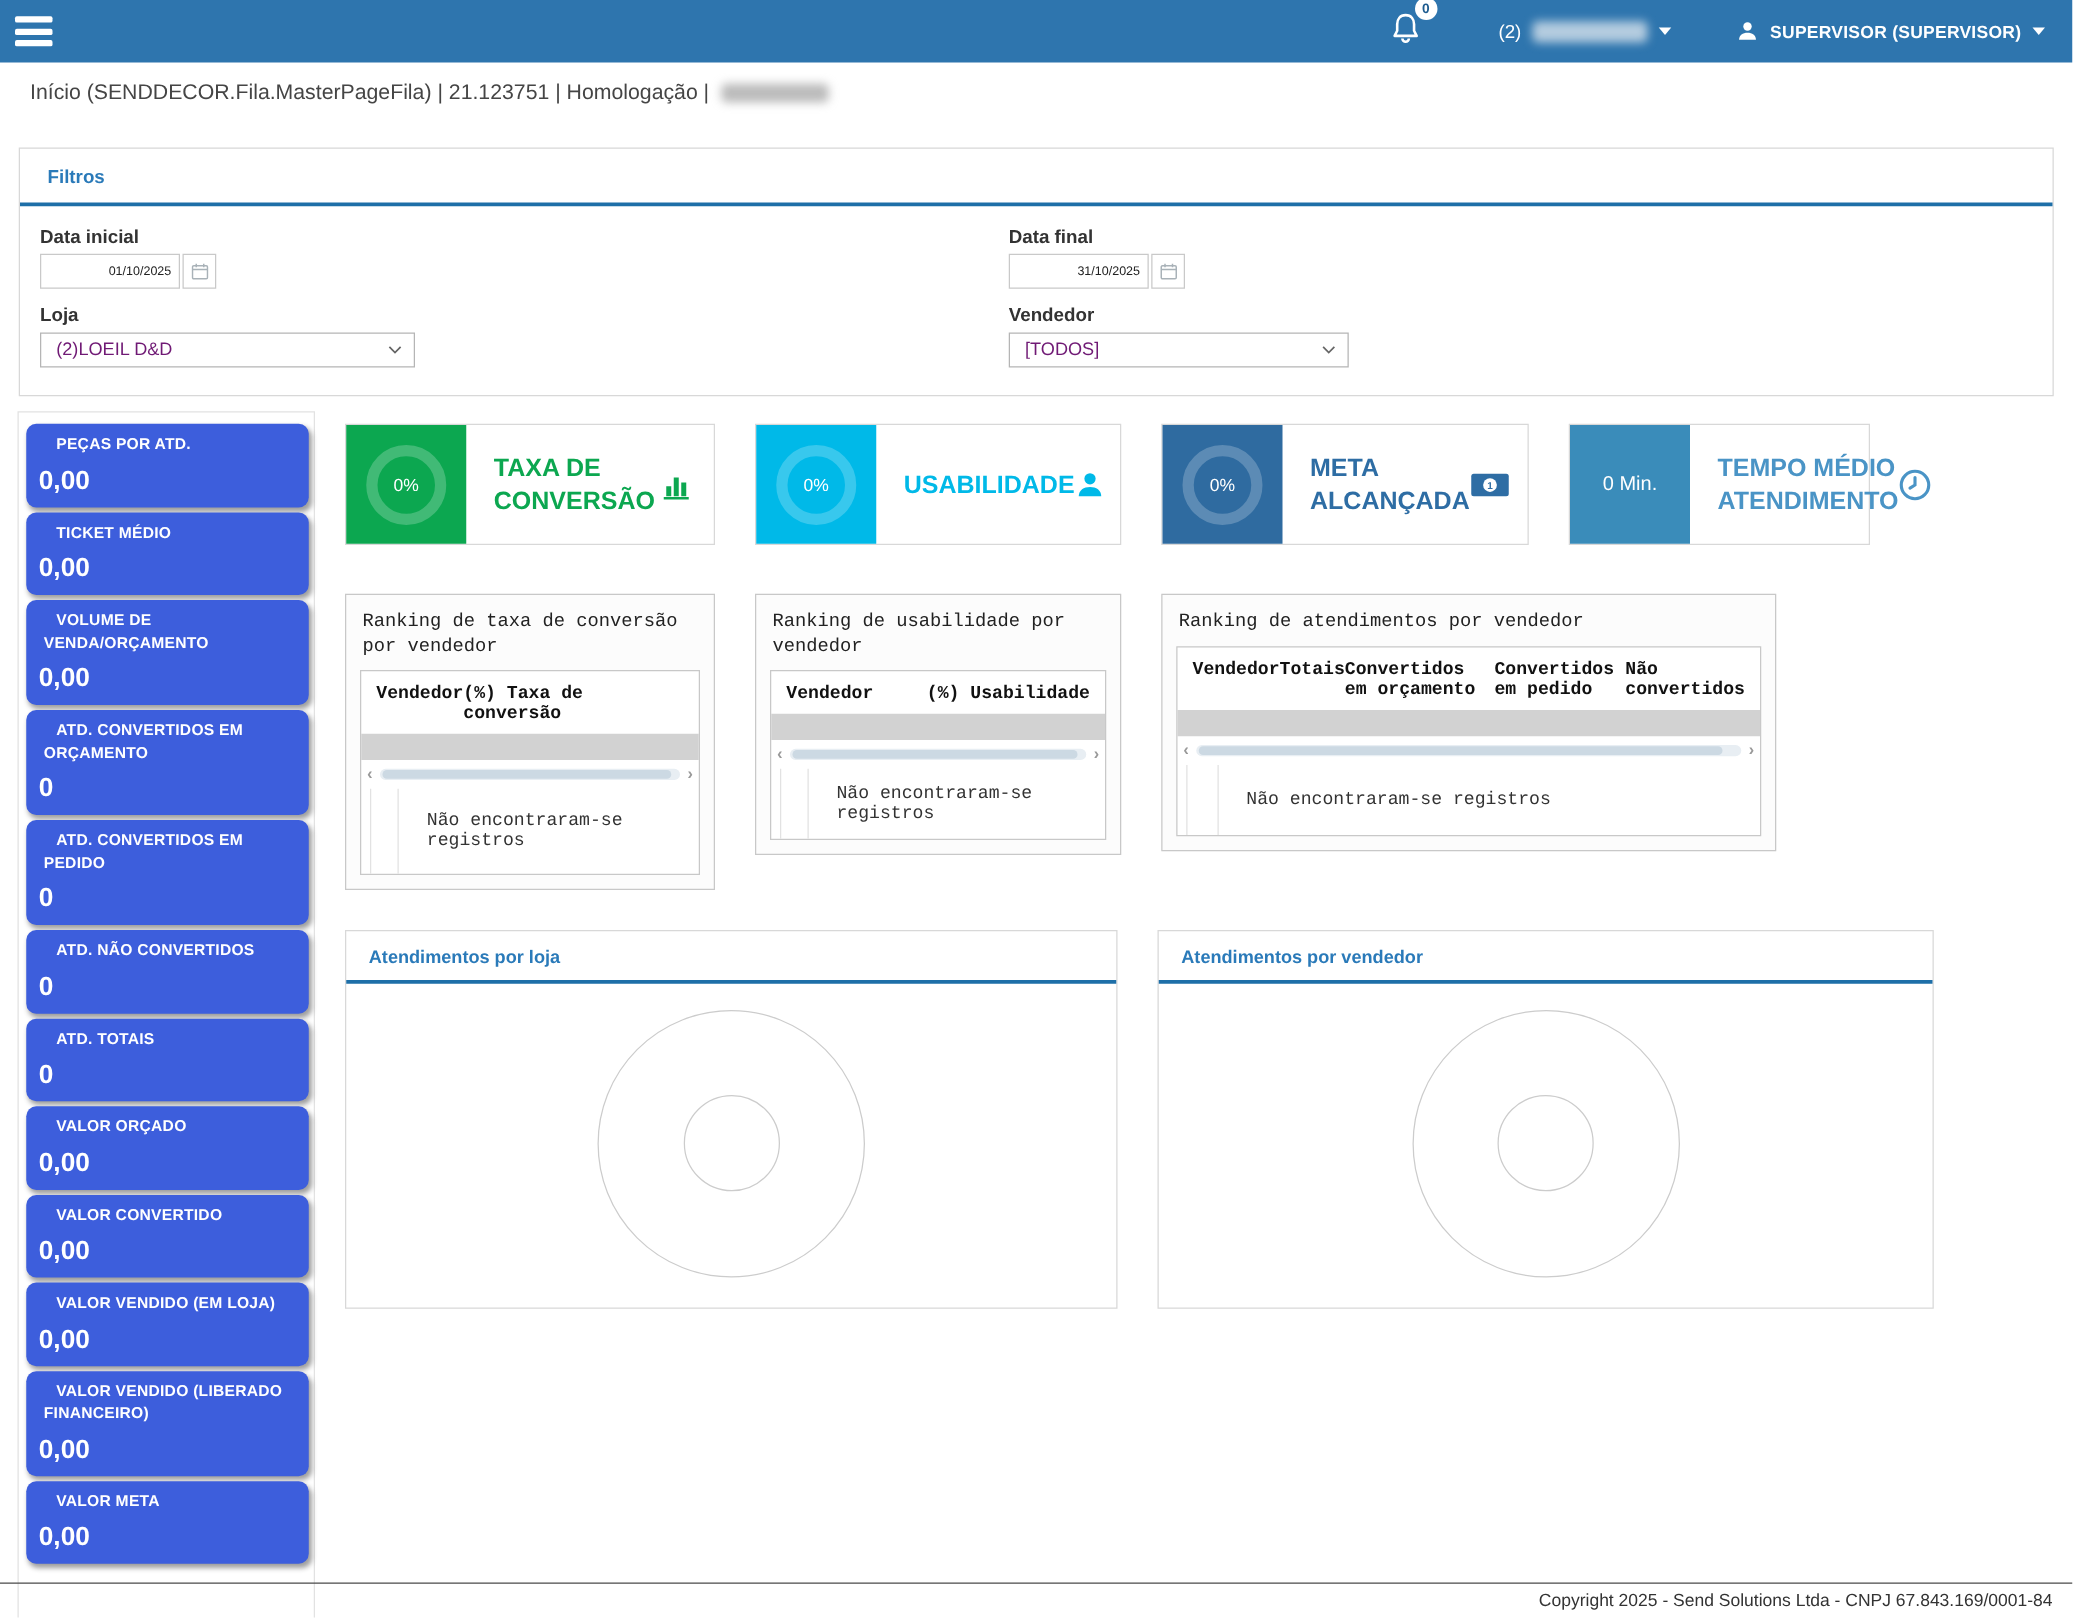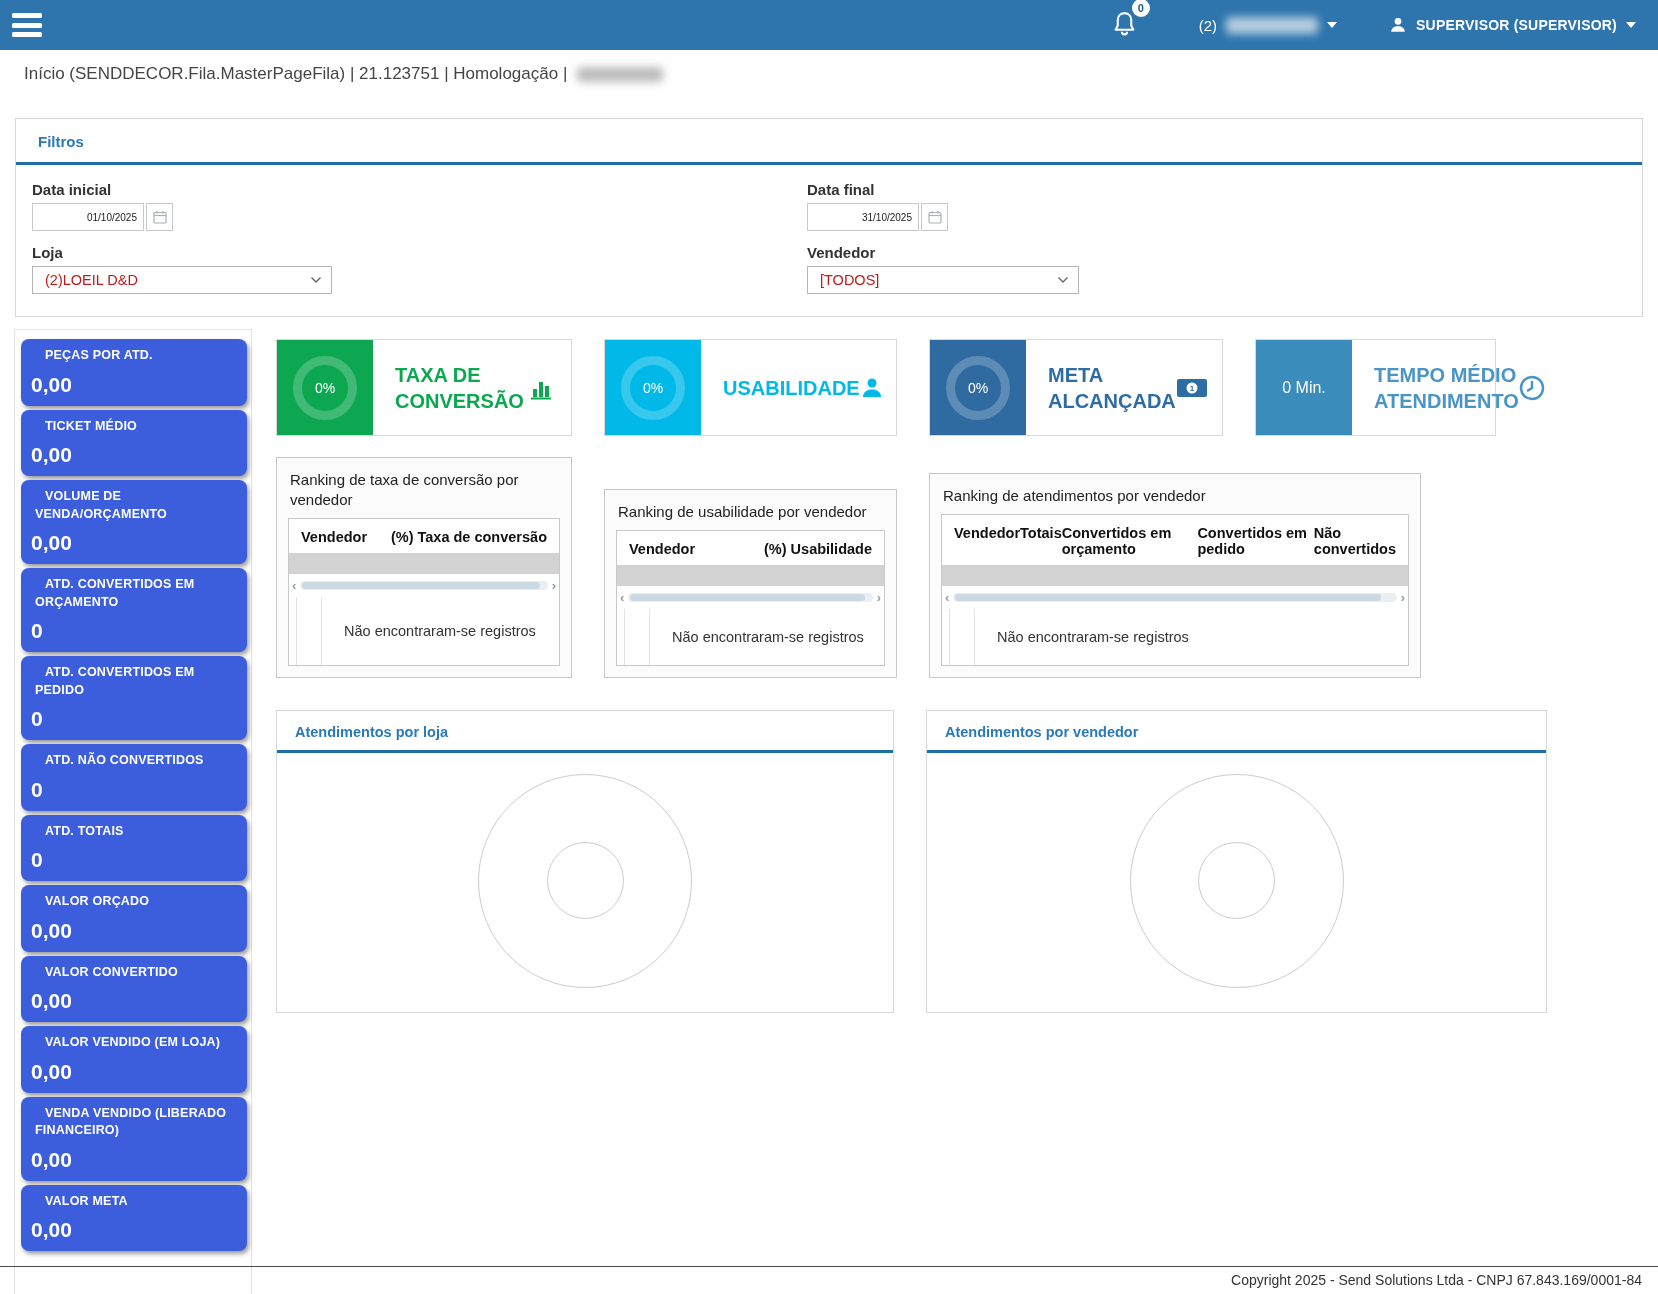--- a/index.html
+++ b/index.html
@@ -48,21 +48,21 @@
   .field-label { font-size:15px; font-weight:bold; color:#333; margin-bottom:5px; }
   .date-group { display:flex; align-items:stretch; }
   .date-input {
     width:112px; height:28px; border:1px solid #c9c9c9; font-family:inherit;
     font-size:10px; color:#222; text-align:right; padding-right:6px; outline:none;
   }
   .cal-btn { width:27px; height:28px; border:1px solid #c9c9c9; background:#fff; margin-left:2px;
     display:flex; align-items:center; justify-content:center; cursor:pointer; }
   .select-box {
     height:28px; border:1px solid #b5b5b5; background:#fff; display:flex; align-items:center;
-    justify-content:space-between; padding:0 9px 0 12px; font-size:14.5px; color:#b91c1c; cursor:pointer;
+    justify-content:space-between; padding:0 9px 0 12px; font-size:14.5px; color:#701a75; cursor:pointer;
   }
   .w-loja { width:300px; } .w-vend { width:272px; }
 
   
   .main { display:flex; margin:12px 0 0 14px; align-items:flex-start; }
   .kpi-col { width:238px; border:1px solid #e2e2e2; background:#fff; padding:9px 4px 82px 6px; }
   .kpi-card {
     background:#3D5EDC; border-radius:8px; margin-bottom:4px; color:#fff;
     padding:8px 8px 9px 0; box-shadow:2px 3px 4px rgba(40,40,40,.45);
   }
@@ -75,21 +75,21 @@
   .stat-row { display:flex; gap:32px; }
   .stat-card { border:1px solid #d8d8d8; background:#fff; height:97px; display:flex; align-items:stretch; }
   .stat-square { width:96px; flex:0 0 96px; display:flex; align-items:center; justify-content:center; color:#fff; }
   .ring { width:64px; height:64px; border:9px solid rgba(255,255,255,.22); border-radius:50%;
     display:flex; align-items:center; justify-content:center; font-size:14px; }
   .stat-minutes { font-size:16px; }
   .stat-title { flex:1; display:flex; align-items:center; padding-left:22px; font-size:20px; font-weight:bold; line-height:1.3; }
   .stat-icon { display:flex; align-items:center; padding-right:17px; }
 
   
-  .rank-row { display:flex; gap:32px; margin-top:21px; align-items:flex-end; }
+  .rank-row { display:flex; gap:32px; margin-top:39px; align-items:flex-start;font-family:Liberation Mono, monospace; }
   .rank-box { border:1px solid #c8c8c8; background:#fcfcfc; padding:10px 11px 11px; }
   .rank-title { font-size:15px; color:#222; line-height:1.3; margin:2px 2px 9px; }
   .rank-table { border:1px solid #c8c8c8; background:#fff; }
   .rank-head { display:flex; justify-content:space-between; padding:10px 12px 8px; font-size:14.5px; font-weight:bold; color:#111; }
   .rank-grey { height:21px; background:#d2d2d2; }
   .rank-scroll { display:flex; align-items:center; gap:4px; padding:4px 3px; color:#999; font-size:13px; font-weight:bold; }
   .track { flex:1; height:9px; background:#e8eef3; border-radius:5px; position:relative; }
   .thumb { position:absolute; left:2px; top:1px; bottom:1px; width:96%; background:#ccd9e3; border-radius:5px; }
   .rank-msg { display:flex; align-items:center; min-height:56px; }
   .rank-msg.tall { min-height:68px; }
@@ -238,21 +238,21 @@
     </div>
     <div class="kpi-card">
       <div class="kpi-label">VALOR CONVERTIDO</div>
       <div class="kpi-value">0,00</div>
     </div>
     <div class="kpi-card">
       <div class="kpi-label">VALOR VENDIDO (EM LOJA)</div>
       <div class="kpi-value">0,00</div>
     </div>
     <div class="kpi-card">
-      <div class="kpi-label">VENDA VENDIDO (LIBERADO FINANCEIRO)</div>
+      <div class="kpi-label">VALOR VENDIDO (LIBERADO FINANCEIRO)</div>
       <div class="kpi-value">0,00</div>
     </div>
     <div class="kpi-card">
       <div class="kpi-label">VALOR META</div>
       <div class="kpi-value">0,00</div>
     </div>
   </div>
 
   <div class="content">
 

